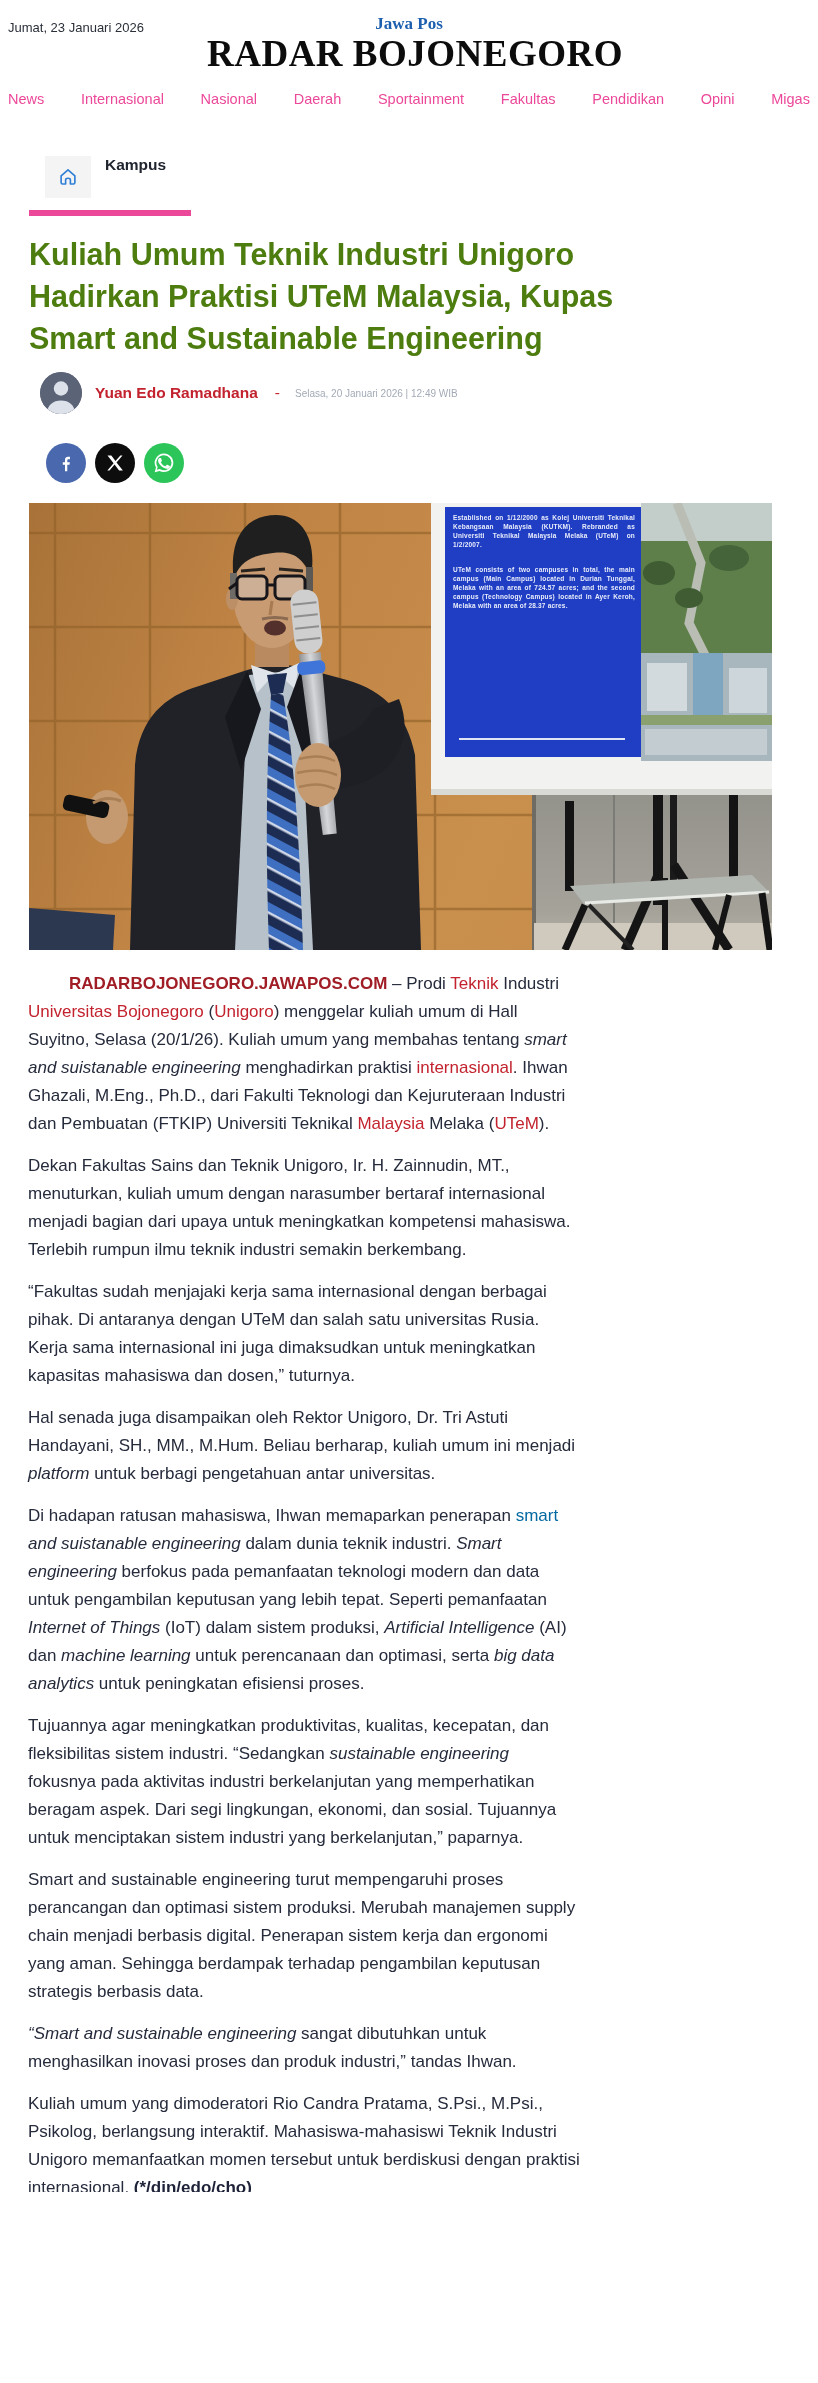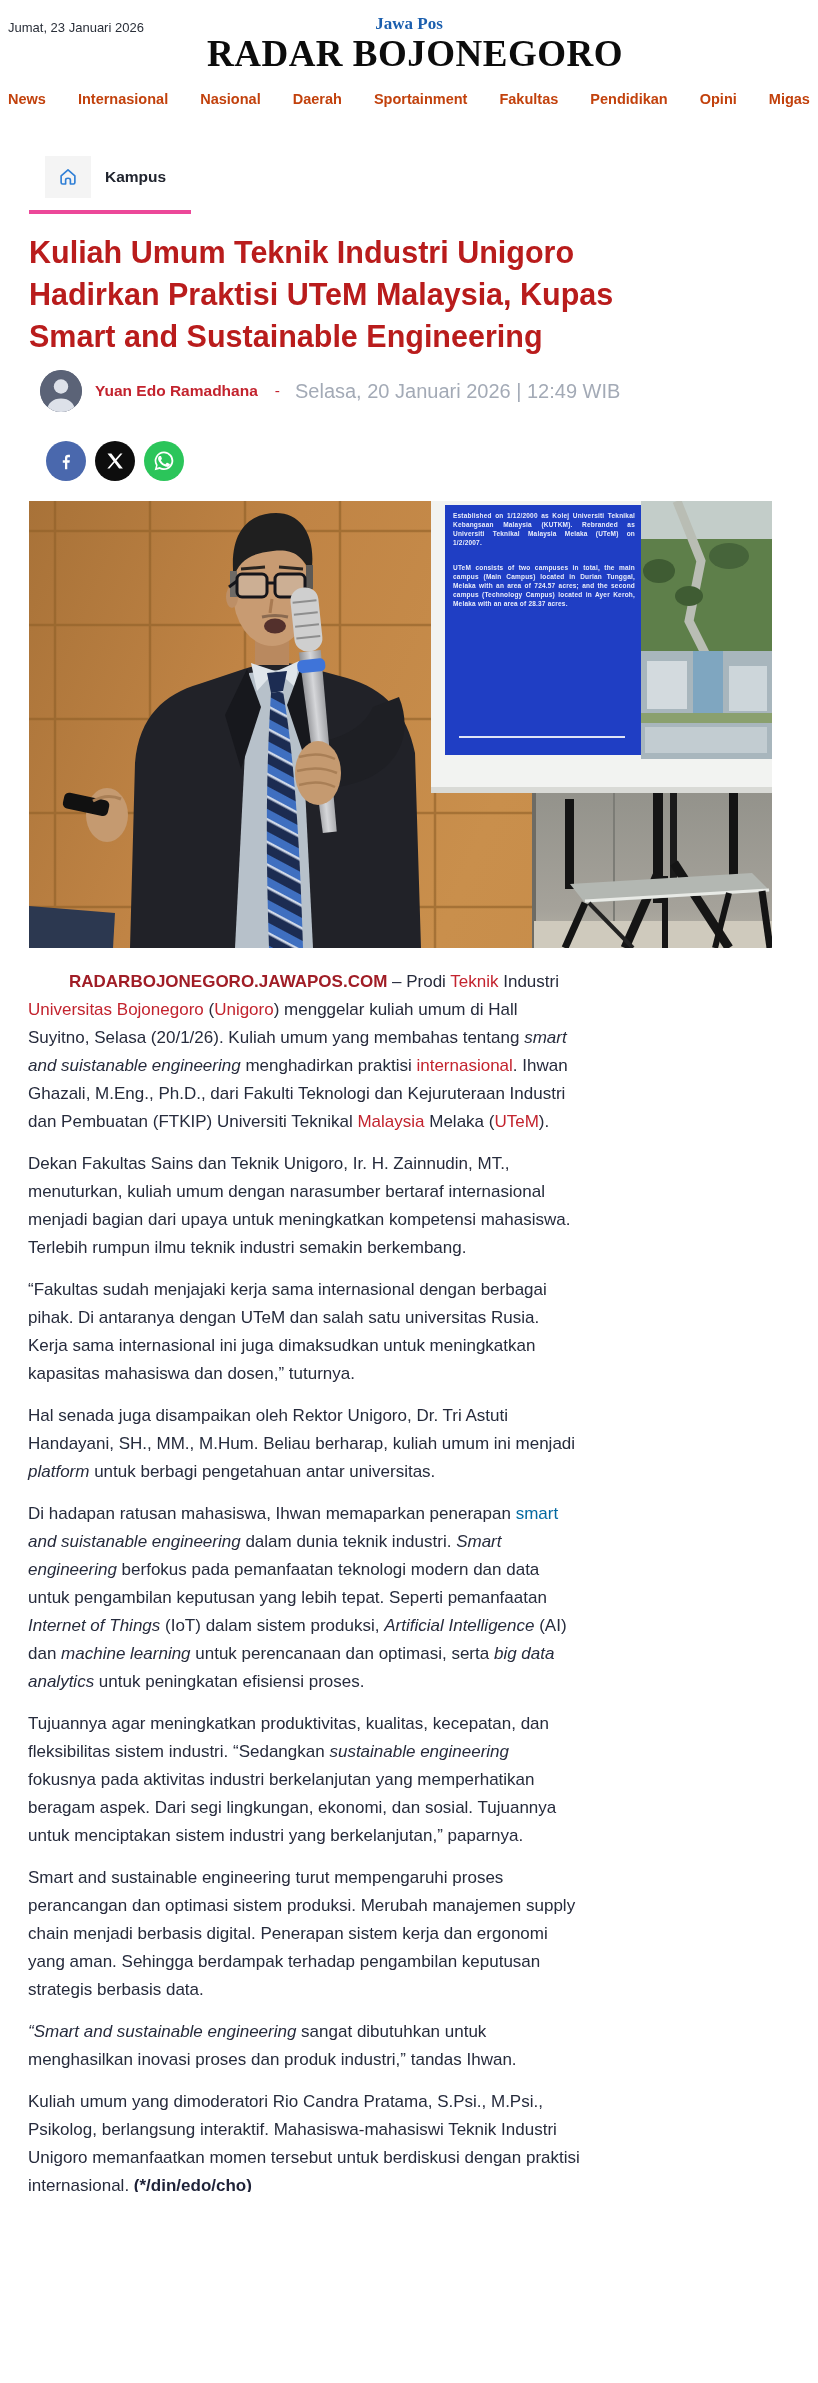--- a/index.html
+++ b/index.html
@@ -5,34 +5,34 @@
   html,body{margin:0;padding:0;background:#fff;}
   .page{position:relative;width:818px;height:2192px;overflow:hidden;background:#fff;
         font-family:"Liberation Sans",sans-serif;color:#262b3c;}
   
   .masthead{position:relative;padding-top:14px;text-align:center;}
   .m-date{position:absolute;left:8px;top:20px;font-size:13px;color:#2a2f39;}
   .brand-top{font-family:"Liberation Serif",serif;font-weight:bold;font-size:17px;line-height:20px;color:#1b5fae;}
   .brand-main{font-family:"Liberation Serif",serif;font-weight:bold;font-size:37px;line-height:40px;color:#0c0c0c;letter-spacing:.5px;padding-left:12px;}
   
   .nav{margin-top:16px;display:flex;justify-content:space-between;padding:0 8px;}
-  .nav a{font-size:14.5px;font-weight:bold;color:#c2410c;text-decoration:none;line-height:18px;}
-  
-  .crumb{margin:48px 0 0 29px;width:162px;display:flex;align-items:center;gap:14px;
-         border-bottom:4px solid #ec4899;padding:0 0 12px 16px;box-sizing:border-box;}
+  .nav a{font-size:14.5px;font-weight:normal;color:#ec4899;text-decoration:none;line-height:18px;}
+  
+  .crumb{margin:48px 0 0 29px;width:162px;display:flex;gap:14px;
+         border-bottom:6px solid #ec4899;padding:0 0 12px 16px;box-sizing:border-box;}
   .crumb-box{width:46px;height:42px;background:#f4f4f4;display:flex;align-items:center;justify-content:center;flex:none;}
   .crumb-label{font-size:15.5px;font-weight:bold;color:#20242e;}
   
-  .title{margin:17px 29px 0;font-size:30.5px;font-weight:bold;color:#b91c1c;line-height:42px;}
+  .title{margin:17px 29px 0;font-size:30.5px;font-weight:bold;color:#4d7c0f;line-height:42px;}
   
   .author{margin:13px 0 0 40px;display:flex;align-items:center;gap:13px;}
   .avatar{width:42px;height:42px;border-radius:50%;overflow:hidden;background:#5b6377;flex:none;}
   .a-name{font-size:15.5px;font-weight:bold;color:#c3232e;text-decoration:none;}
   .a-sep{font-size:15.5px;color:#c3232e;margin:0 2px 0 4px;}
-  .a-date{font-size:20px;color:#a3aab6;}
+  .a-date{font-size:10px;color:#a3aab6;}
   
   .share{margin:29px 0 0 46px;display:flex;gap:9px;}
   .share button{width:40px;height:40px;border-radius:50%;border:none;padding:0;cursor:pointer;
                 display:flex;align-items:center;justify-content:center;}
   
   .figure{position:relative;margin:20px 0 0 29px;width:743px;height:447px;overflow:hidden;background:#c08747;}
   .figure svg{position:absolute;left:0;top:0;}
   .slide-text{position:absolute;left:424px;top:10px;width:182px;color:#e9edfb;
               font-size:6.5px;line-height:9px;font-weight:bold;text-align:justify;
               letter-spacing:.2px;filter:blur(.35px);pointer-events:none;}

